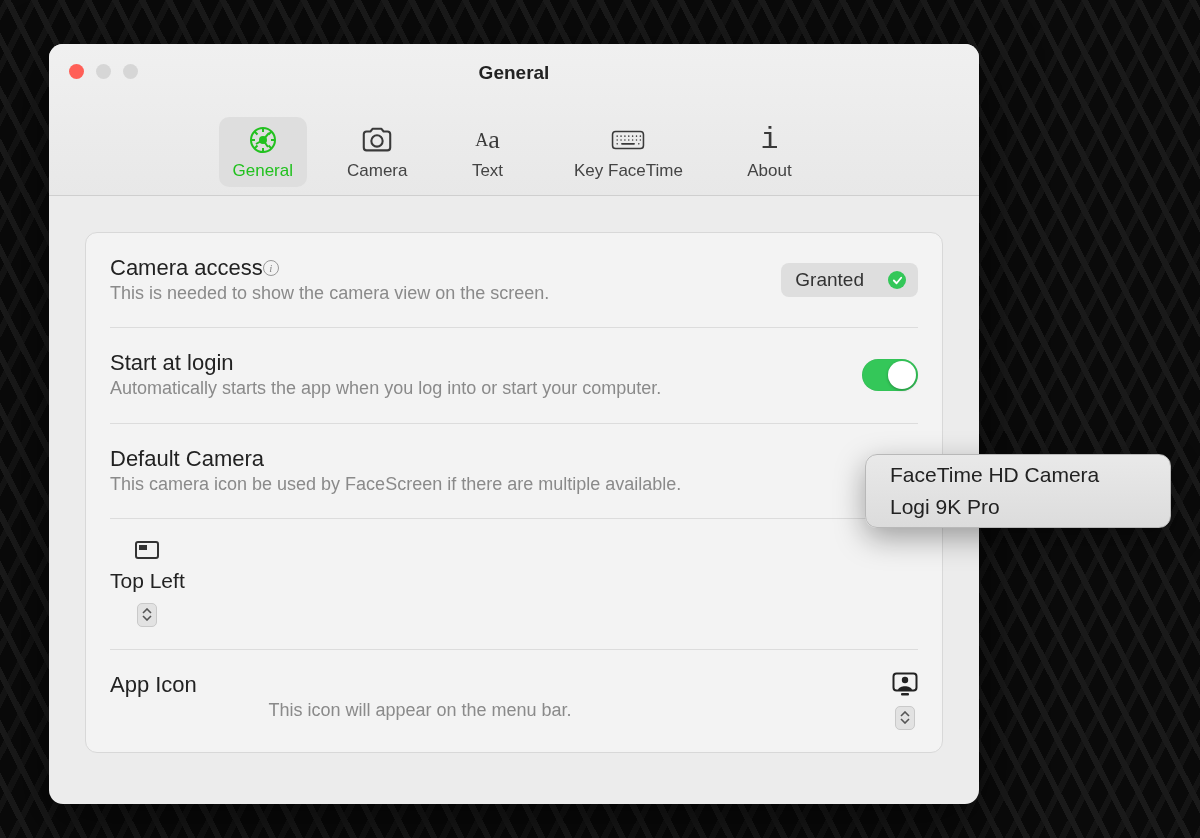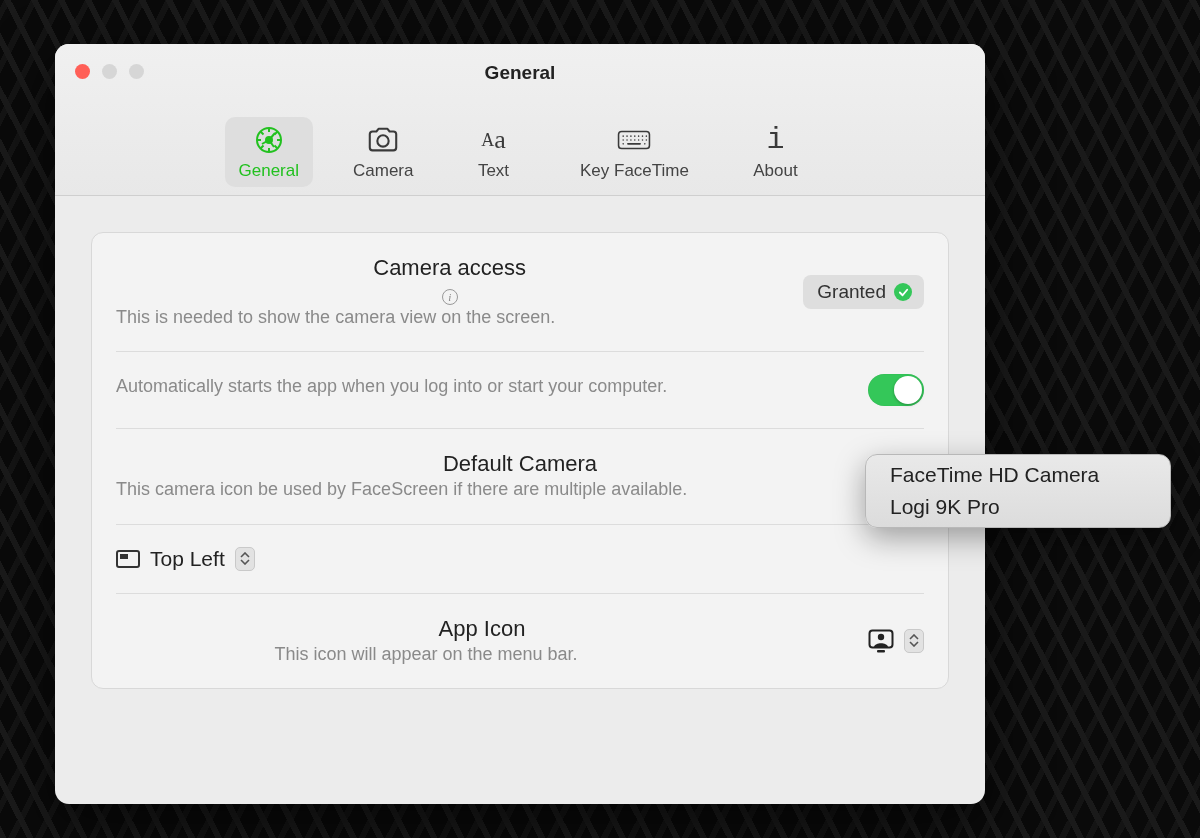--- a/index.html
+++ b/index.html
@@ -15,21 +15,21 @@
   .bg {
     position: absolute; inset:0;
     background-color:#0a0a0a;
     background-image:
       repeating-linear-gradient(63deg, #1a1a1a 0 6px, #0a0a0a 6px 24px),
       repeating-linear-gradient(-63deg, #141414 0 6px, transparent 6px 24px);
     background-blend-mode: lighten;
   }
   .window {
     position: absolute;
-    left: 55px; top: 44px;
+    left: 49px; top: 44px;
     width: 930px; height: 760px;
     background: #ececec;
     border-radius: 14px;
     box-shadow: 0 20px 60px rgba(0,0,0,0.6);
     overflow: visible;
   }
   .titlebar {
     height: 152px;
     border-bottom: 1px solid #cfcfcf;
     background: linear-gradient(#f0f0f0,#e8e8e8);
@@ -89,35 +89,35 @@
     align-items:flex-start;
     padding: 22px 0;
     border-bottom: 1px solid #dcdcdc;
     gap: 20px;
   }
   .row:last-child { border-bottom:none;text-align:center; }
   .row .text { flex:1; }
   .row .title2 {
     font-size: 22px;
     color:#222;
-    display:flex; align-items:center; gap:8px;flex-direction:column;
+    display:flex; align-items:center; 
   }
   .row .desc {
     font-size: 18px;
     color:#8a8a8a;
     max-width: 620px;
     line-height: 1.35;
   }
   .pill {
     background:#dedede;
     border-radius: 8px;
     padding: 6px 12px 6px 14px;
     font-size: 19px;
     color:#333;
-    display:flex; align-items:center; gap:8px;
+    display:flex; align-items:center; gap:24px;
     align-self:center;
   }
   .check {
     width:18px; height:18px; border-radius:50%;
     background:#34c759;
     display:flex;align-items:center;justify-content:center;
   }
   .check svg { width:11px; height:11px; }
   .switch {
     width:56px; height:32px; border-radius:16px;
@@ -129,20 +129,21 @@
     position:absolute; right:2px; top:2px;
     width:28px; height:28px; border-radius:50%;
     background:#fff;
     box-shadow: 0 1px 3px rgba(0,0,0,0.3);
   }
   .popup-control {
     display:flex; align-items:center; gap:10px;
     font-size: 21px;
     color:#222;
     align-self:center;
+    flex-direction:column;
   }
   .stepper-chev {
     width:20px; height:24px;
     background:#e2e2e2;
     border:1px solid #c9c9c9;
     border-radius:5px;
     display:flex; flex-direction:column; align-items:center; justify-content:center;
     gap:1px;
   }
   .stepper-chev svg { width:10px; height:6px; }
@@ -283,20 +284,23 @@
           <span class="check">
             <svg viewBox="0 0 12 12">
                 <path d="M2 6 L5 9 L10 3" fill="none" stroke="#fff" stroke-width="2" stroke-linecap="round" stroke-linejoin="round"></path>
               </svg>
           </span>
         </div>
       </div>
 
       <div class="row">
         <div class="text">
+          <div class="title2">
+              <span>Start at login</span>
+            </div>
           <div class="desc">Automatically starts the app when you log into or start your computer.</div>
         </div>
         <div class="switch">
           <div class="knob"></div>
         </div>
       </div>
 
       <div class="row">
         <div class="text">
           <div class="title2">

